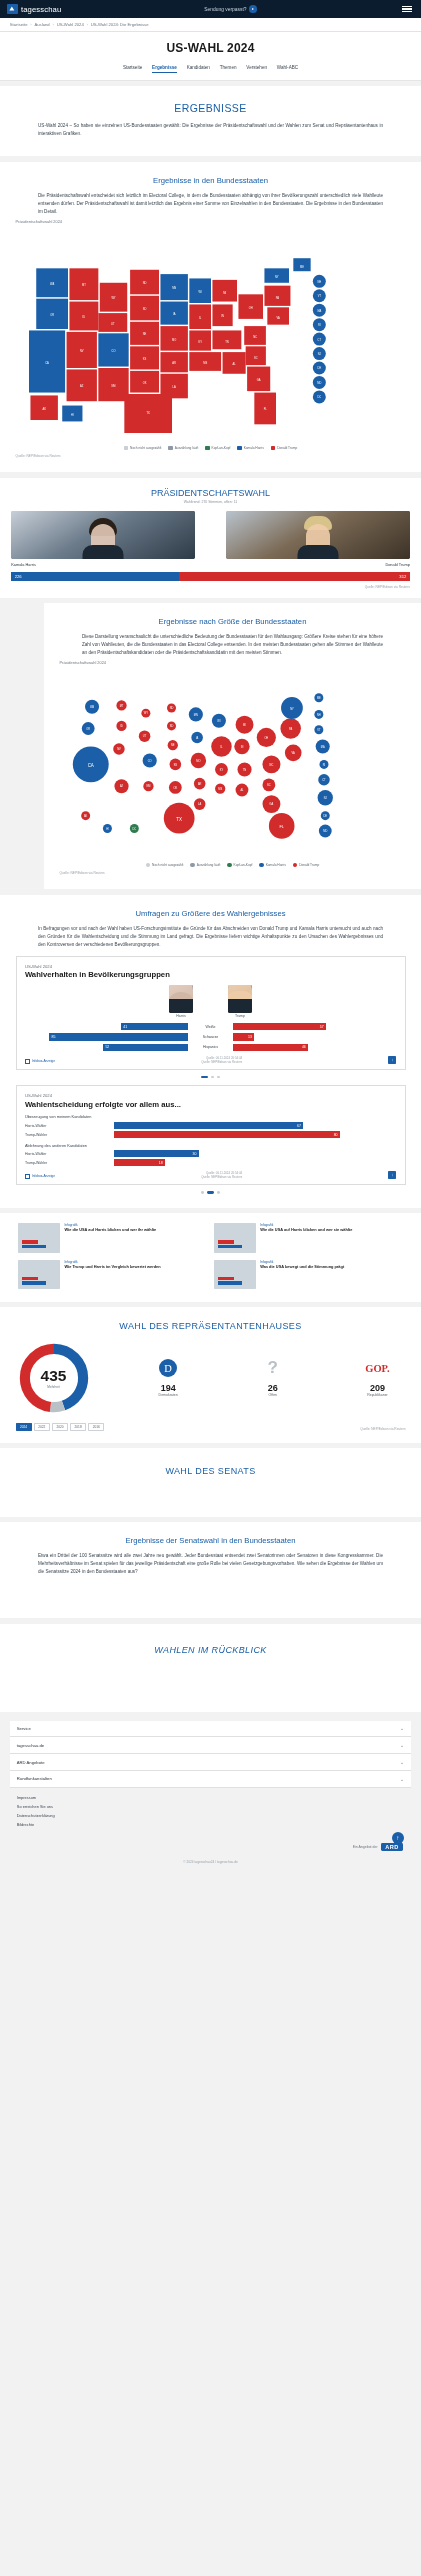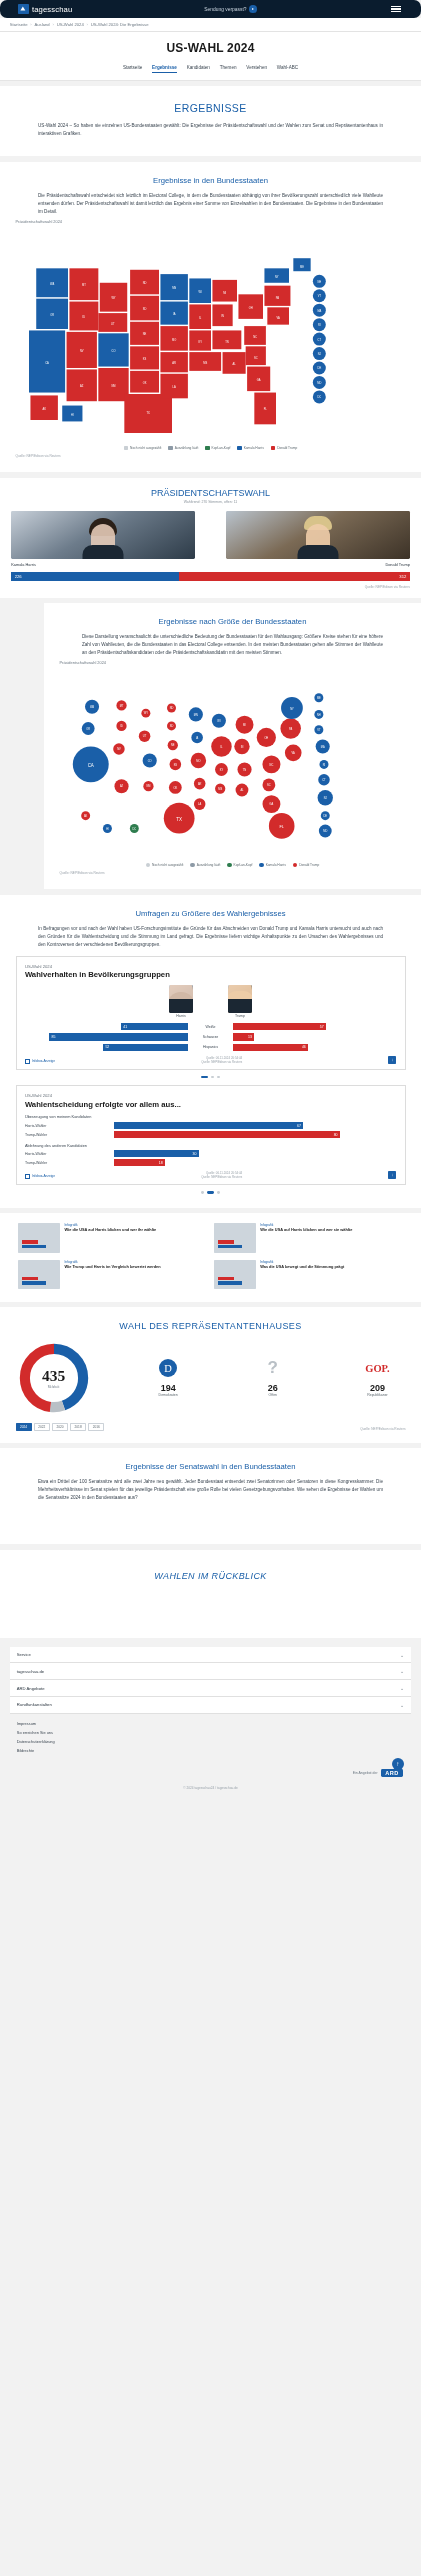--- a/index.html
+++ b/index.html
@@ -11,23 +11,22 @@
     -webkit-font-smoothing: antialiased;
   }
   .page { width: 421px; margin: 0 auto; background: #f2f2f2; }
 
   
   .topbar {
     background: #0a1c2e;
     height: 18px;
     display: flex;
     align-items: center;
-    padding: 0 18px;
+    padding: 0 7px;
     justify-content: space-between;
-    border-radius: 7px;
   }
   .brandwrap { display: flex; align-items: center; gap: 3.5px; }
   .brand-logo {
     width: 10.5px; height: 10.5px; background: #1a5fa8;
     display: flex; align-items: center; justify-content: center;
     border-radius: 0.7px;
   }
   .brand-logo svg { display: block; }
   .brand-name { color: #fff; font-size: 7.7px; letter-spacing: 0.1px; }
   .sendung {
@@ -190,21 +189,21 @@
     background: #cdd5dc; position: relative; overflow: hidden;
   }
   .teaser .thumb .bar1 { position: absolute; left: 4.2px; bottom: 4.2px; width: 24px; height: 3.5px; background: #1a5fa8; }
   .teaser .thumb .bar2 { position: absolute; left: 4.2px; bottom: 9px; width: 15.5px; height: 3.5px; background: #d22b2b; }
   .teaser .txt { font-size: 3.9px; }
   .teaser .kicker { color: #1a5fa8; font-size: 3.2px; }
   .teaser .head { font-weight: bold; line-height: 1.45; color: #1a1a1a; }
 
   
   .house-row { display: flex; align-items: center; justify-content: space-between; margin-top: 4.2px; }
-  .donut-wrap { position: relative; width: 76px; height: 76px; font-family: Liberation Serif, serif; }
+  .donut-wrap { position: relative; width: 76px; height: 76px; }
   .donut-center {
     position: absolute; inset: 0; display: flex; flex-direction: column;
     align-items: center; justify-content: center;
   }
   .donut-center .num { font-size: 15.5px; font-weight: bold; }
   .donut-center .cap { font-size: 3.2px; color: #6b7782; }
   .party { text-align: center; width: 56px; }
   .party .logo { height: 21px; display: flex; align-items: center; justify-content: center; }
   .party .pnum { font-size: 9px; font-weight: bold; margin-top: 4.2px; }
   .party .pname { font-size: 3.5px; color: #5d686f; }
@@ -813,20 +812,23 @@
         <span class="chip on">2024</span>
         <span class="chip">2022</span>
         <span class="chip">2020</span>
         <span class="chip">2018</span>
         <span class="chip">2016</span>
       </div>
       <div class="quelle">Quelle: NEP/Edison via Reuters</div>
     </div>
   </div>
 
+  <div class="card" style="padding-top:18px;padding-bottom:32px;">
+    <div class="section-h" style="font-size:9px;">WAHL DES SENATS</div>
+  </div>
 
   <div class="card" style="padding-top:14px;padding-bottom:42px;">
     <div class="section-h2">Ergebnisse der Senatswahl in den Bundesstaaten</div>
     <div class="body-txt">Etwa ein Drittel der 100 Senatssitze wird alle zwei Jahre neu gewählt. Jeder Bundesstaat entsendet zwei Senatorinnen oder Senatoren in diese Kongresskammer. Die Mehrheitsverhältnisse im Senat spielen für das jeweilige Präsidentschaft eine große Rolle bei vielen Gesetzgebungsvorhaben. Wie sehen die Ergebnisse der Wahlen um die Senatssitze 2024 in den Bundesstaaten aus?</div>
   </div>
 
   <div class="card" style="padding-top:21px;padding-bottom:49px;">
     <div class="section-h" style="font-size:9px;font-style:italic;">WAHLEN IM RÜCKBLICK</div>
   </div>
 

